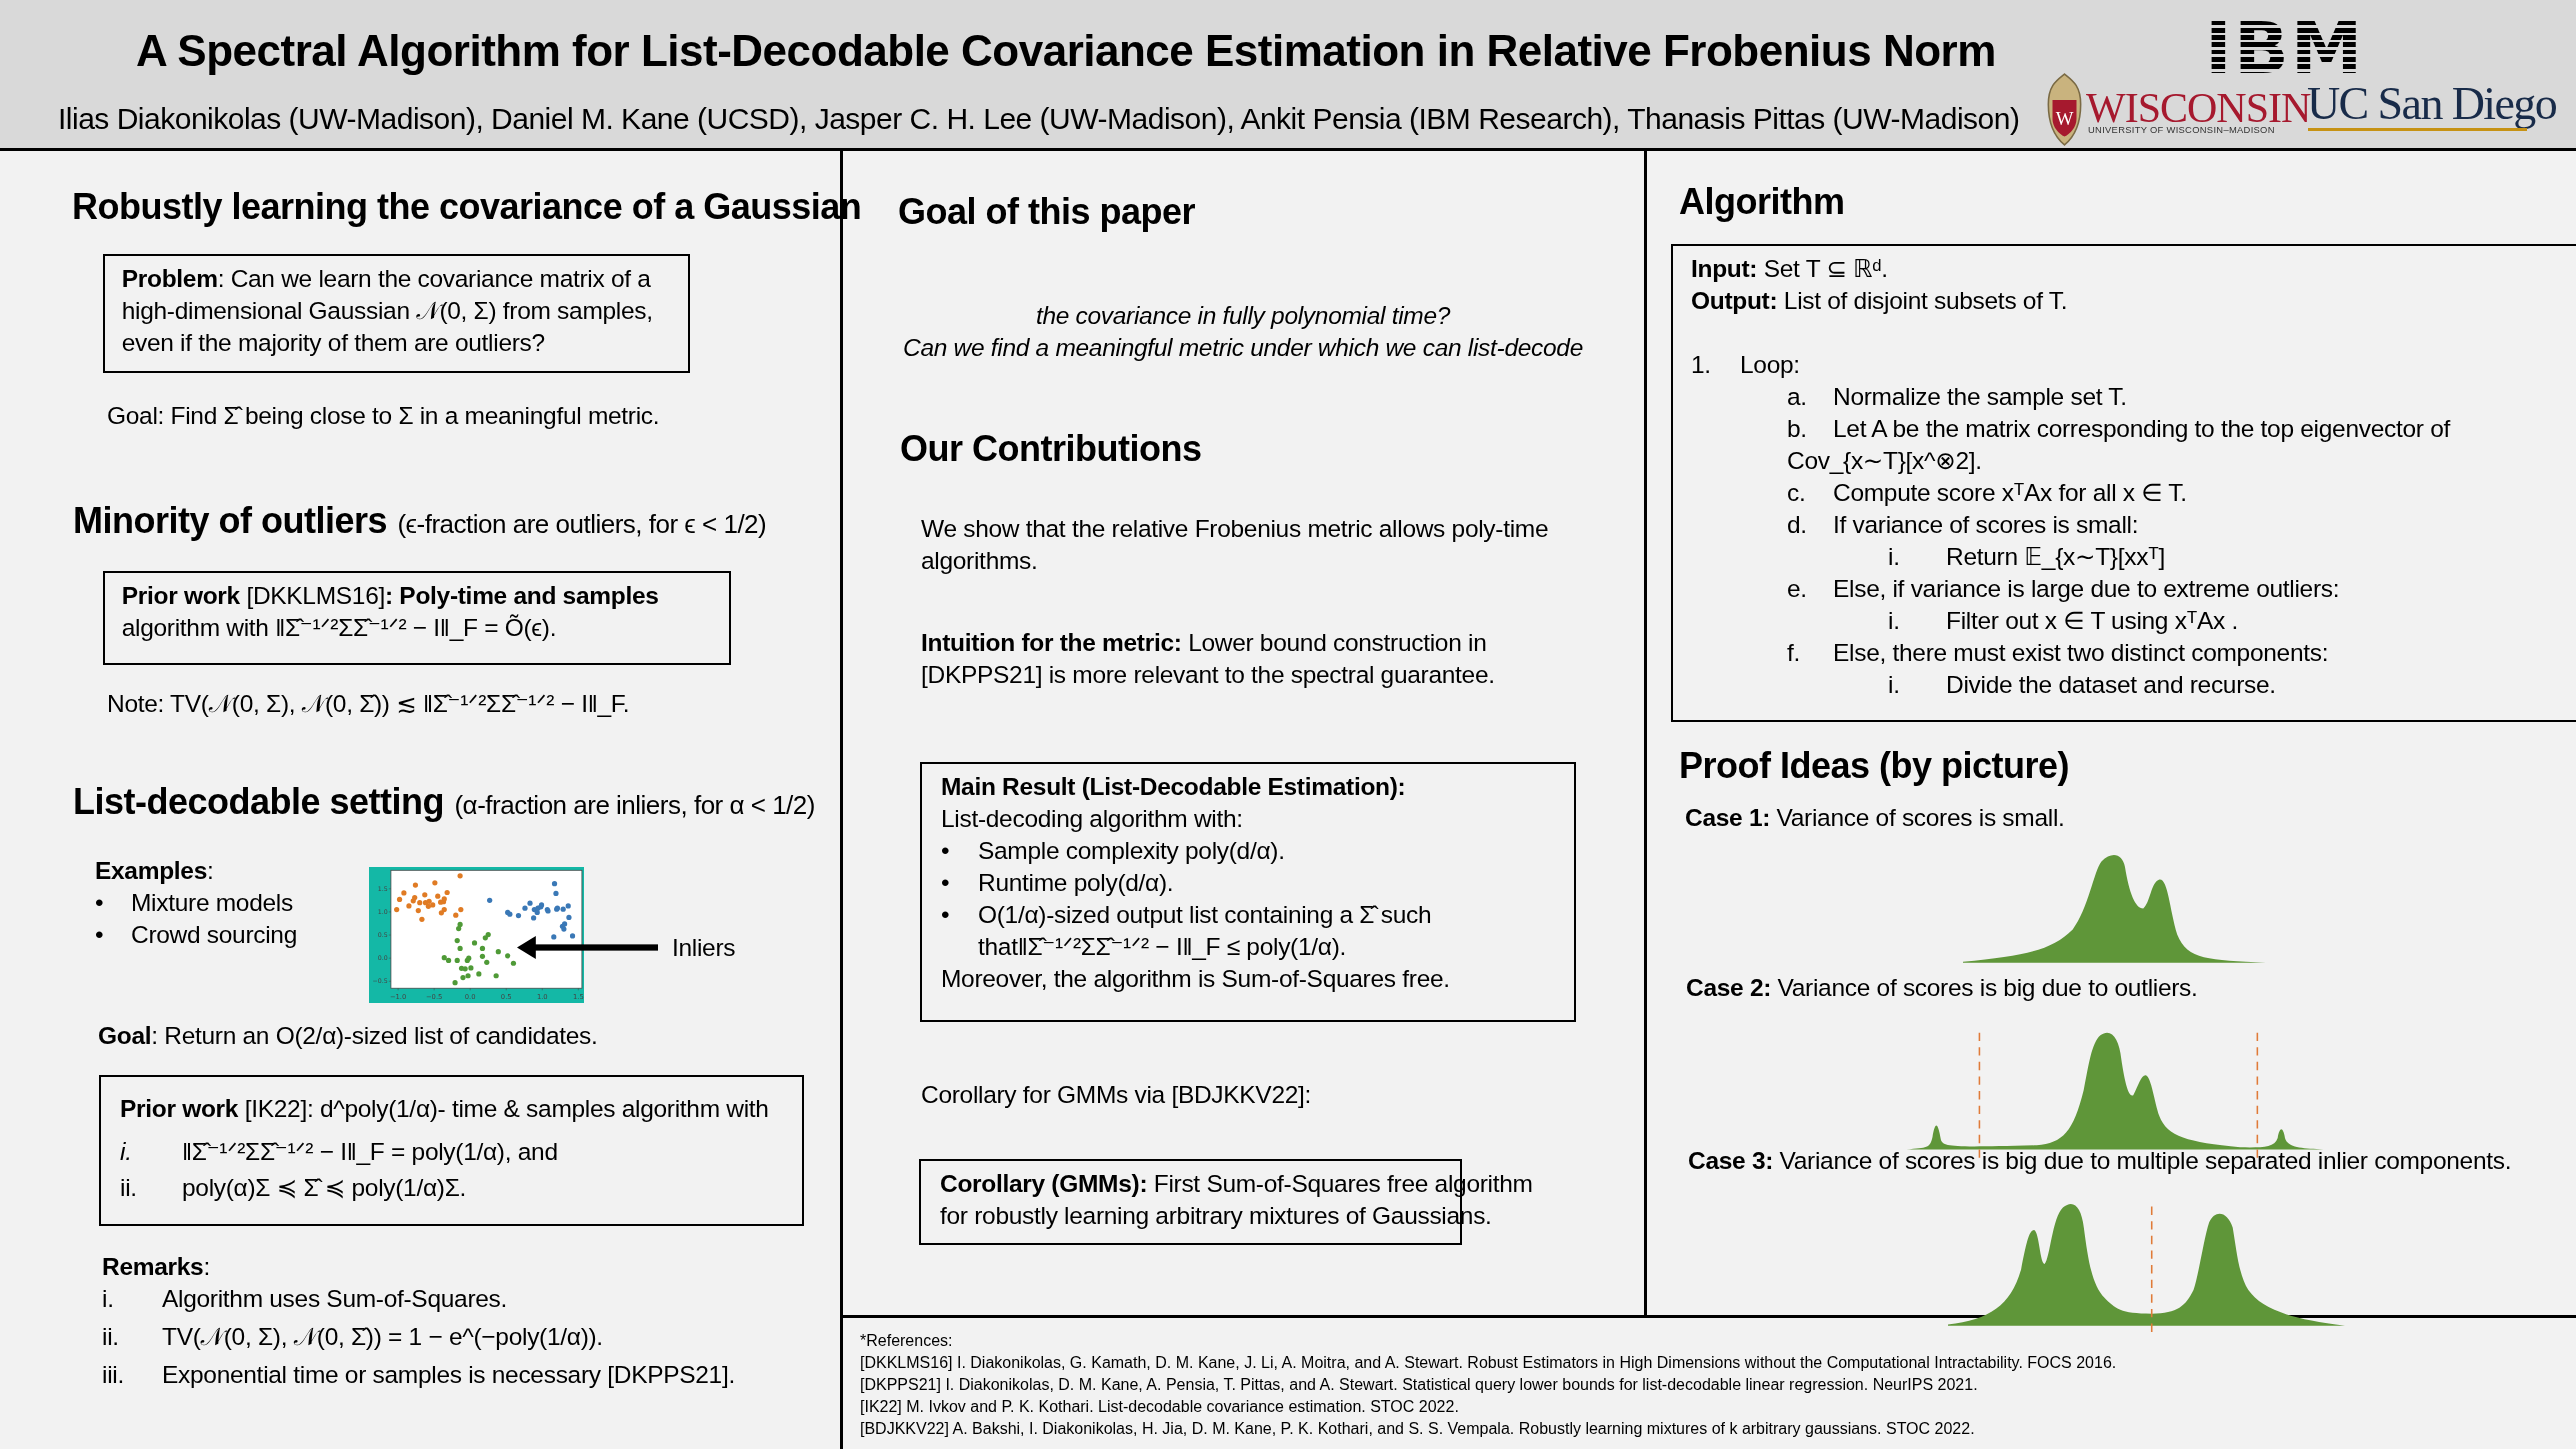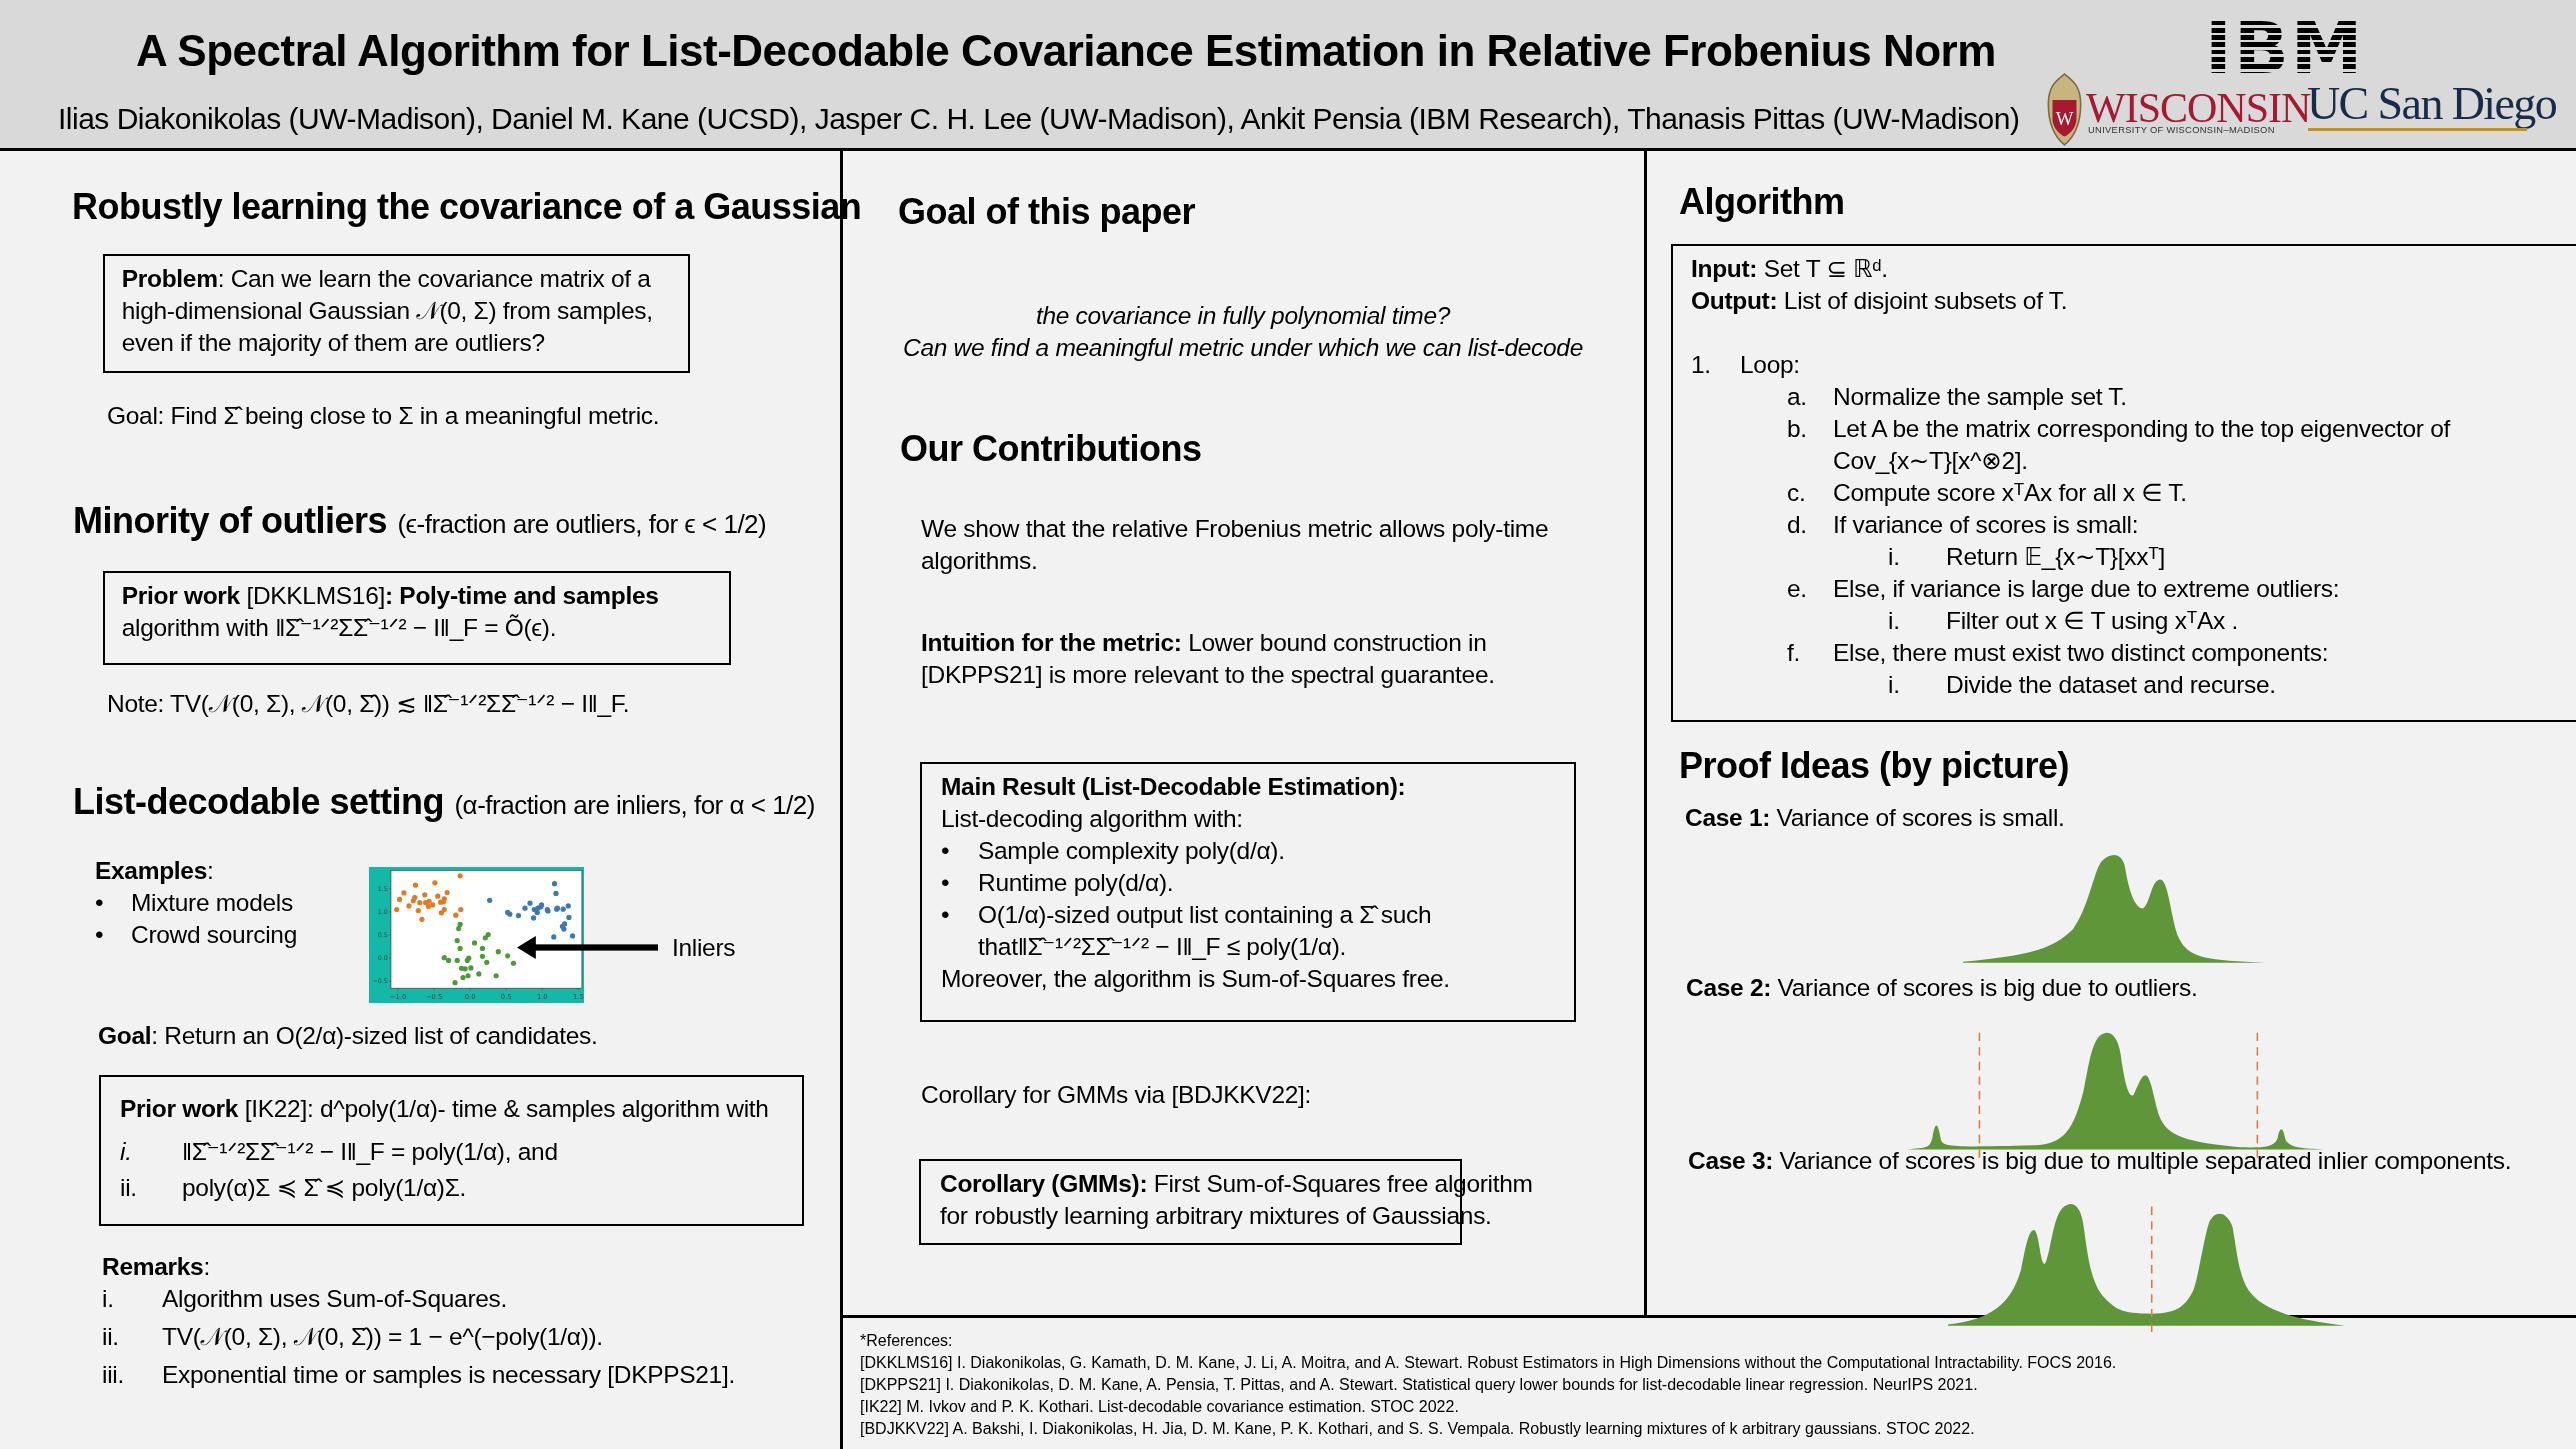--- a/index.html
+++ b/index.html
@@ -305,21 +305,21 @@
       </div>
     <div id="algo-steps">
         <div class="list-row" style="padding-left: 96px;">
           <span class="mk" style="width: 46px;">a.</span>
           <span>Normalize the sample set T.</span>
         </div>
         <div class="list-row" style="padding-left: 96px;">
           <span class="mk" style="width: 46px;">b.</span>
           <span>Let A be the matrix corresponding to the top eigenvector of</span>
         </div>
-        <div class="list-row" style="padding-left: 96px;">
+        <div class="list-row" style="padding-left: 96px; flex-direction: column;">
           <span class="mk" style="width: 46px;"></span>
           <span>Cov_{x∼T}[x^⊗2].</span>
         </div>
         <div class="list-row" style="padding-left: 96px;">
           <span class="mk" style="width: 46px;">c.</span>
           <span>Compute score xᵀAx for all x ∈ T.</span>
         </div>
         <div class="list-row" style="padding-left: 96px;">
           <span class="mk" style="width: 46px;">d.</span>
           <span>If variance of scores is small:</span>

